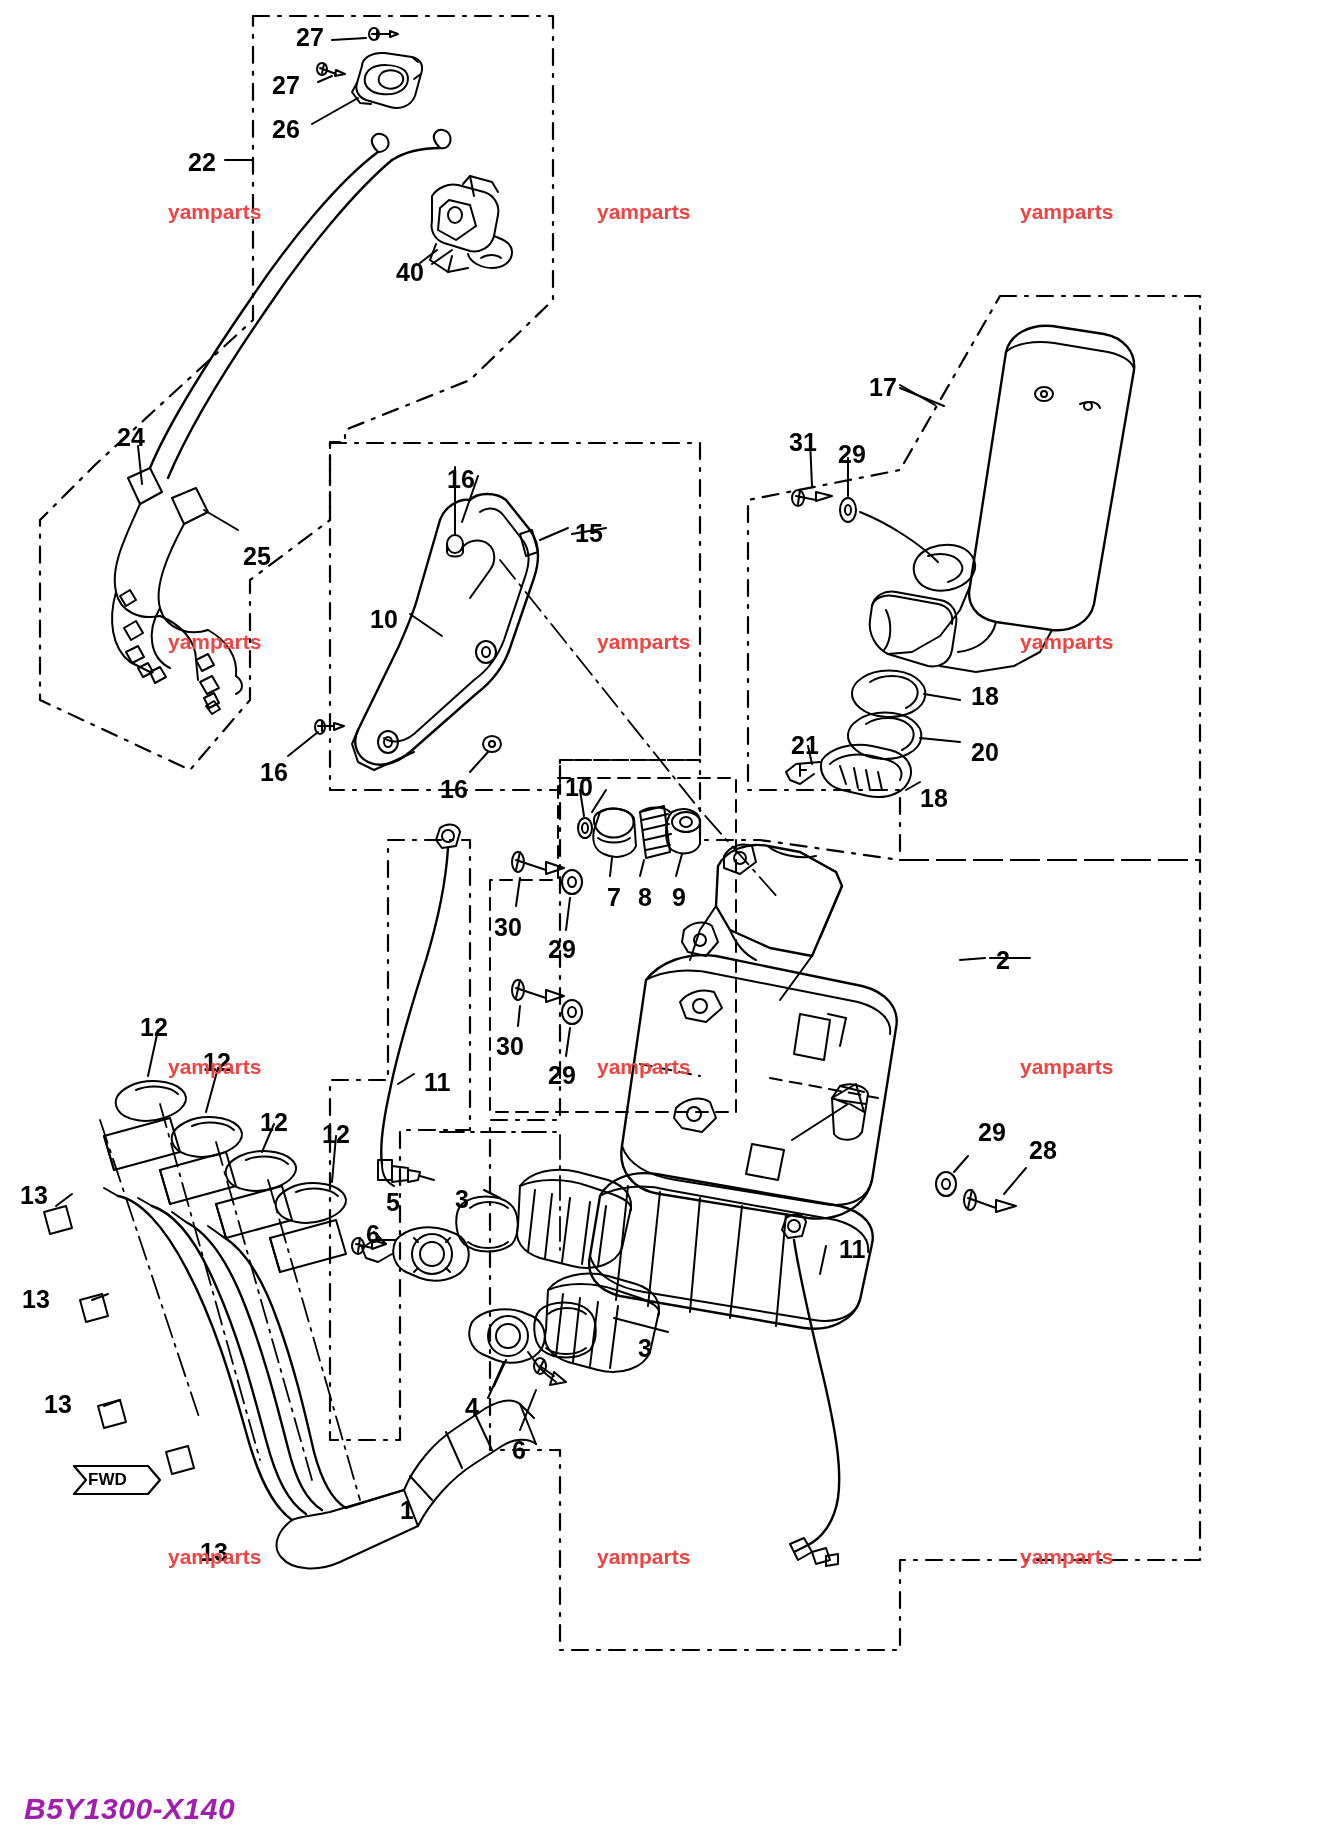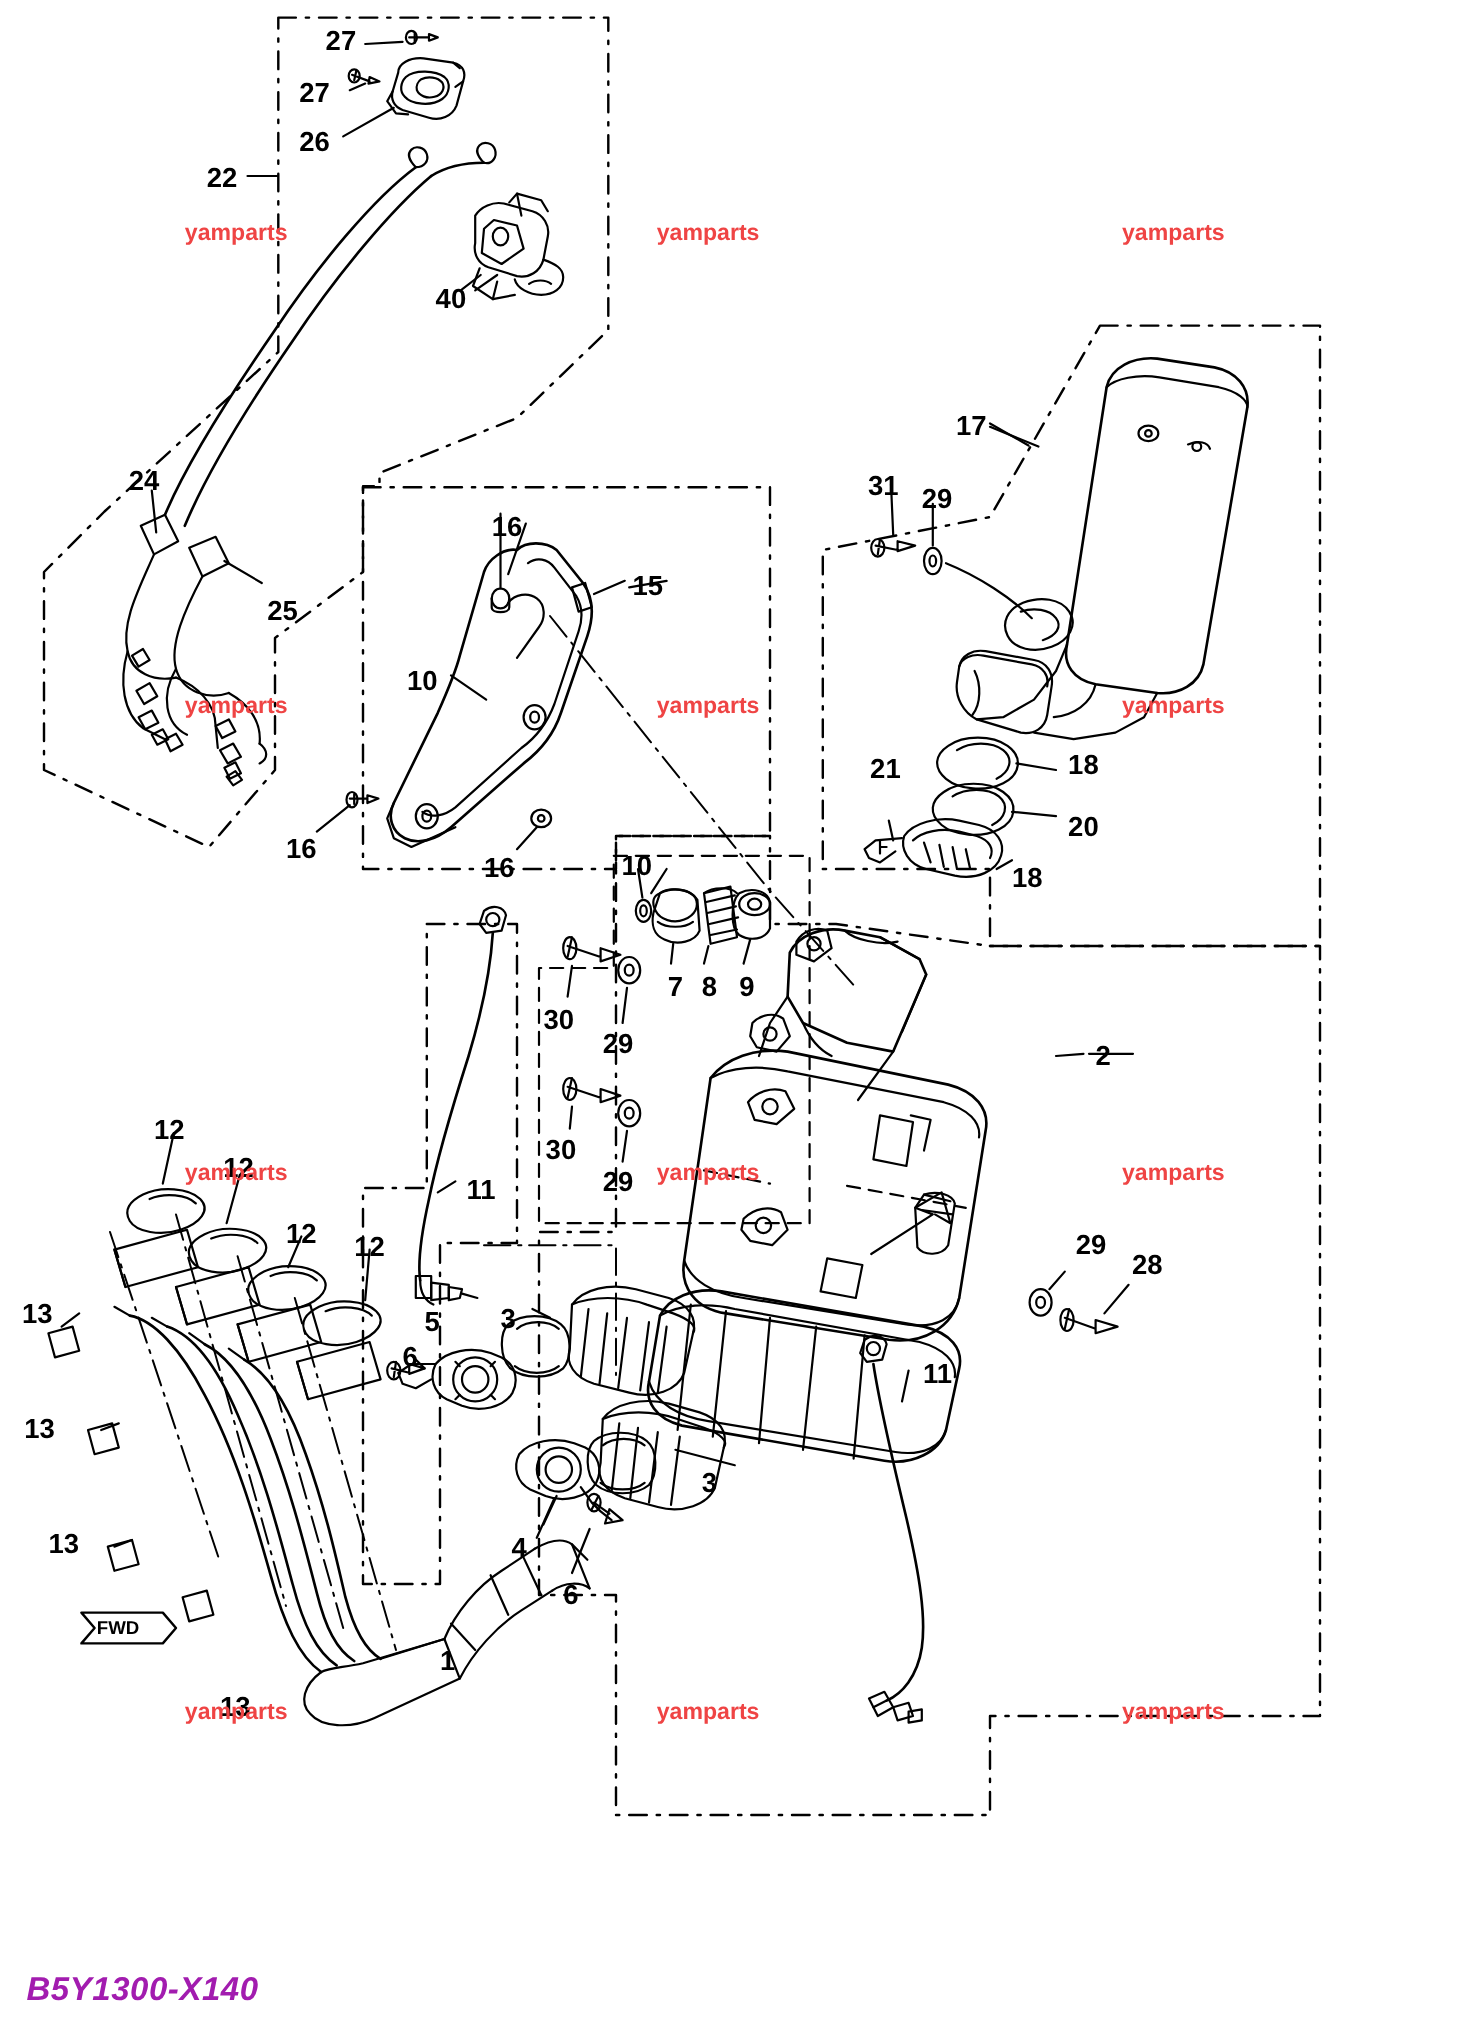--- a/index.html
+++ b/index.html
@@ -388,21 +388,21 @@
 <div class="lbl" style="left:117px;top:425px">24</div>
 <div class="lbl" style="left:243px;top:544px">25</div>
 <div class="lbl" style="left:869px;top:375px">17</div>
 <div class="lbl" style="left:789px;top:430px">31</div>
 <div class="lbl" style="left:838px;top:442px">29</div>
 <div class="lbl" style="left:447px;top:467px">16</div>
 <div class="lbl" style="left:575px;top:521px">15</div>
 <div class="lbl" style="left:370px;top:607px">10</div>
 <div class="lbl" style="left:971px;top:684px">18</div>
 <div class="lbl" style="left:971px;top:740px">20</div>
-<div class="lbl" style="left:791px;top:687px">21</div>
+<div class="lbl" style="left:791px;top:733px">21</div>
 <div class="lbl" style="left:920px;top:786px">18</div>
 <div class="lbl" style="left:260px;top:760px">16</div>
 <div class="lbl" style="left:440px;top:777px">16</div>
 <div class="lbl" style="left:565px;top:775px">10</div>
 <div class="lbl" style="left:607px;top:885px">7</div>
 <div class="lbl" style="left:638px;top:885px">8</div>
 <div class="lbl" style="left:672px;top:885px">9</div>
 <div class="lbl" style="left:494px;top:915px">30</div>
 <div class="lbl" style="left:548px;top:937px">29</div>
 <div class="lbl" style="left:996px;top:948px">2</div>

